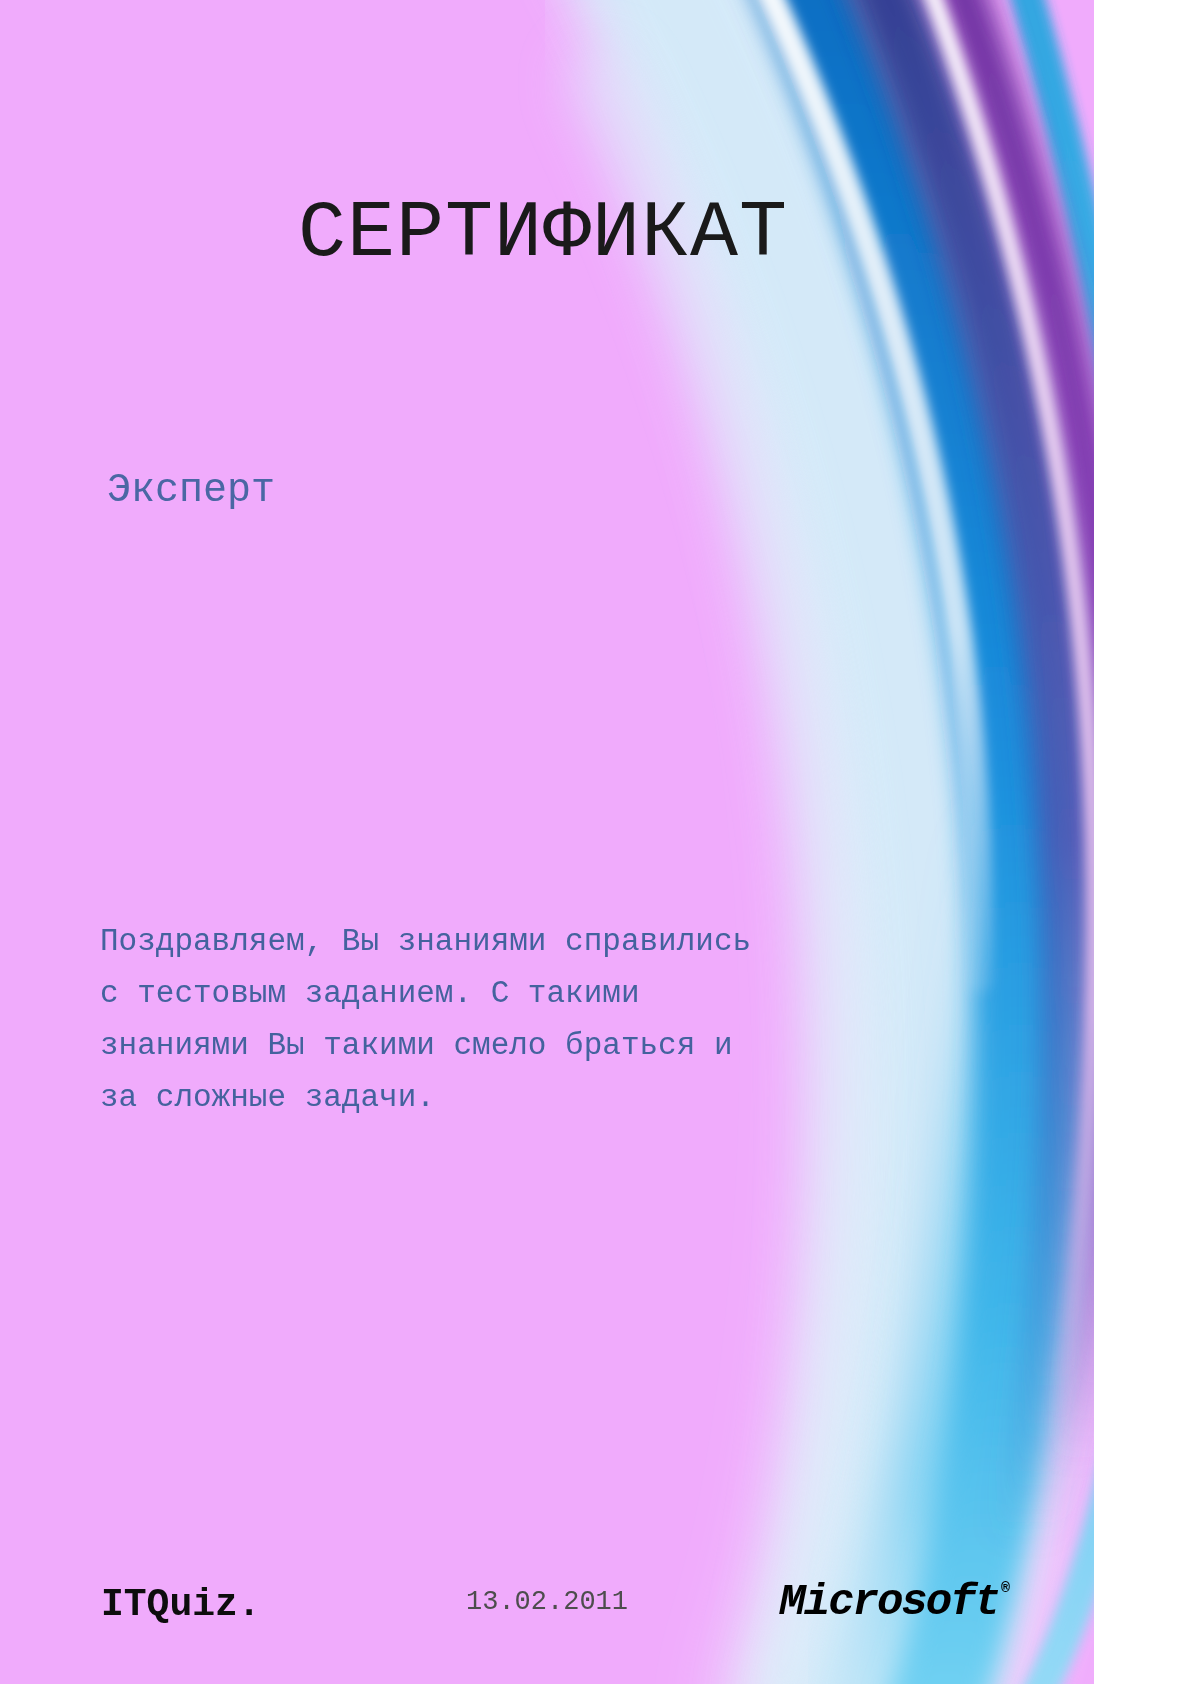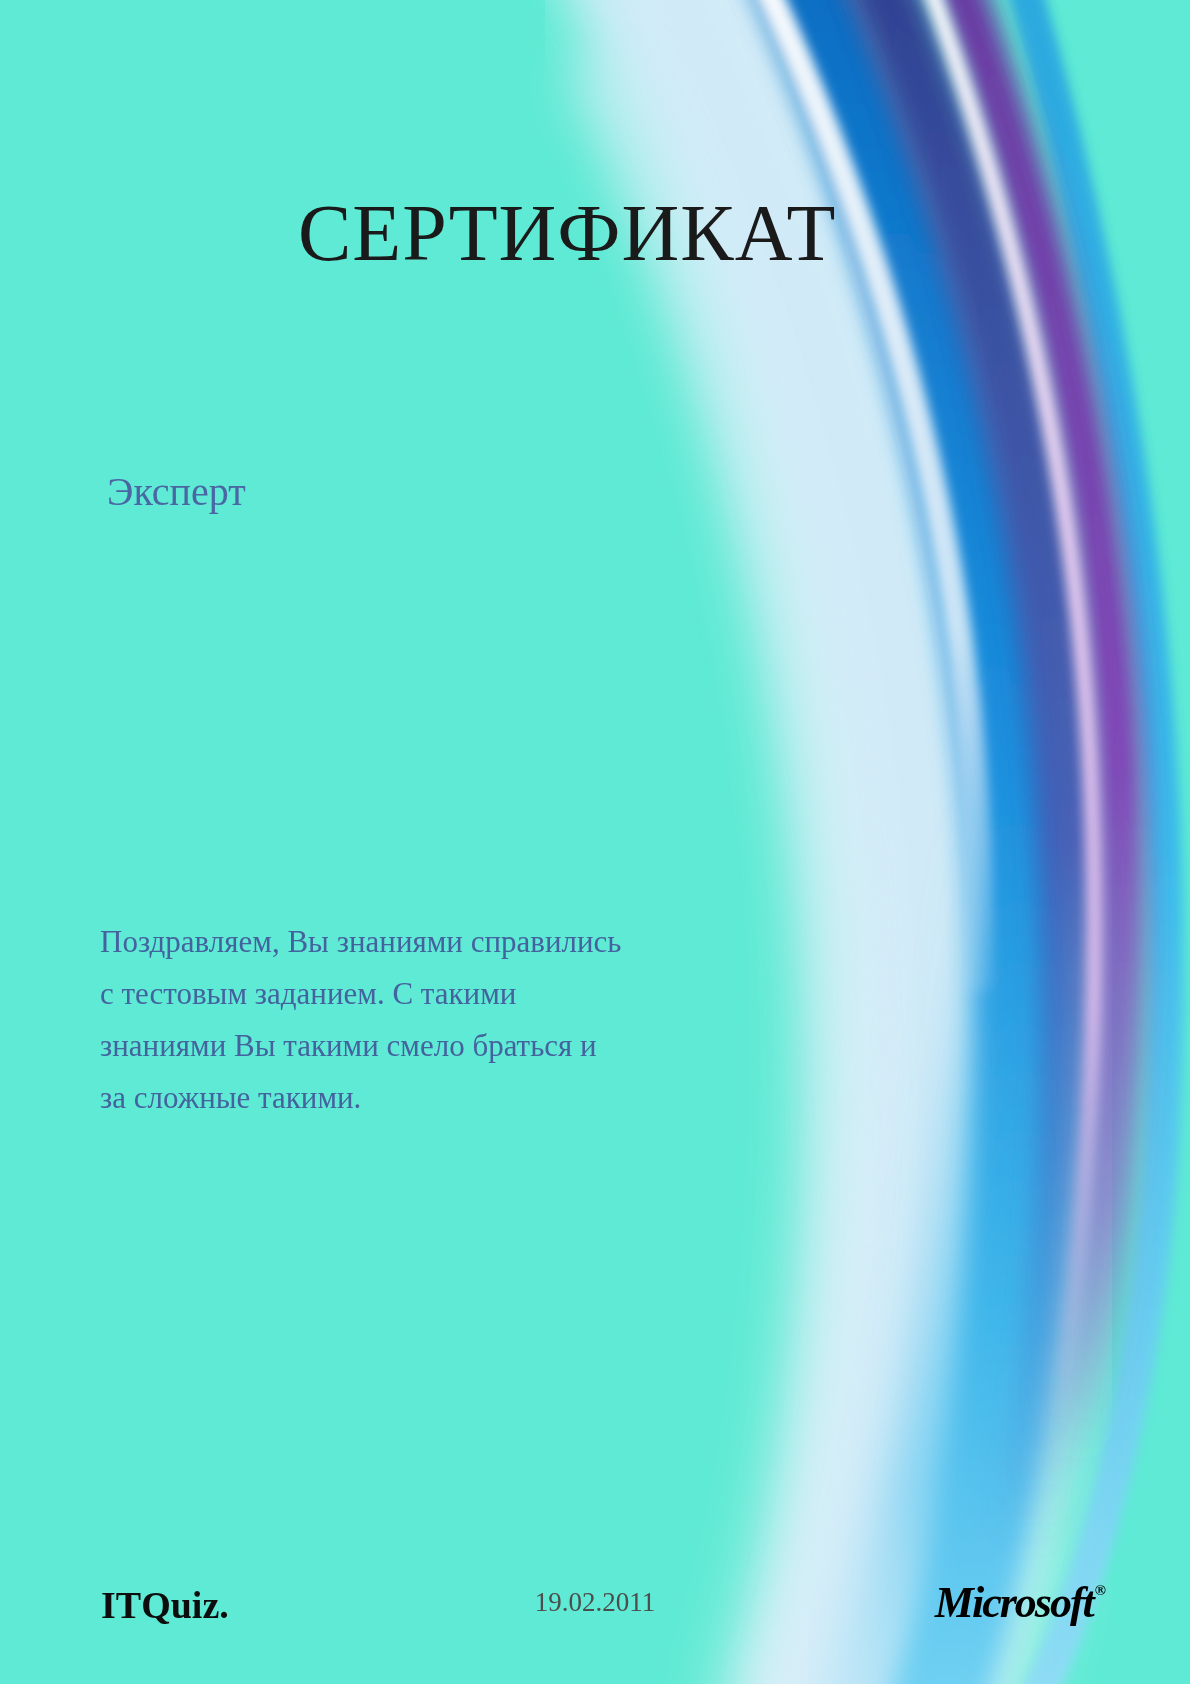--- a/index.html
+++ b/index.html
@@ -1,21 +1,21 @@
 <!DOCTYPE html>
 <html><head>
 <meta charset="utf-8">
 <style>
   html,body{margin:0;padding:0;background:#ffffff;}
   .page{
     position:relative;
-    width:1190px;height:1684px;
-    background:#5eead4;
+    width:1094px;height:1684px;
+    background:#f0abfc;
     overflow:hidden;
-    font-family:Liberation Serif, serif;
+    font-family:Liberation Mono, monospace;
   }
   .swoosh{
     position:absolute;left:0;top:0;width:1190px;height:1684px;
     pointer-events:none;z-index:0;
   }
   .txt{position:absolute;z-index:2;}
   .title{
     left:298px;top:188px;
     font-size:80px;font-weight:400;letter-spacing:1px;
     color:#1a1a1a;white-space:nowrap;
@@ -144,24 +144,24 @@
 
   <h1 class="txt title" style="margin:0;">СЕРТИФИКАТ</h1>
 
   <div class="txt subtitle">Эксперт</div>
 
 
   <div class="txt message">
     <span>Поздравляем, Вы знаниями справились</span>
     <span>с тестовым заданием. С такими</span>
     <span>знаниями Вы такими смело браться и</span>
-    <span>за сложные такими.</span>
+    <span>за сложные задачи.</span>
   </div>
 
   <div class="txt issuer">ITQuiz.</div>
 
-  <div class="txt date">19.02.2011</div>
+  <div class="txt date">13.02.2011</div>
 
   <div class="txt ms-logo">
     <span>Microsoft</span><sup>®</sup>
   </div>
 
 </div>
 
 </body></html>

